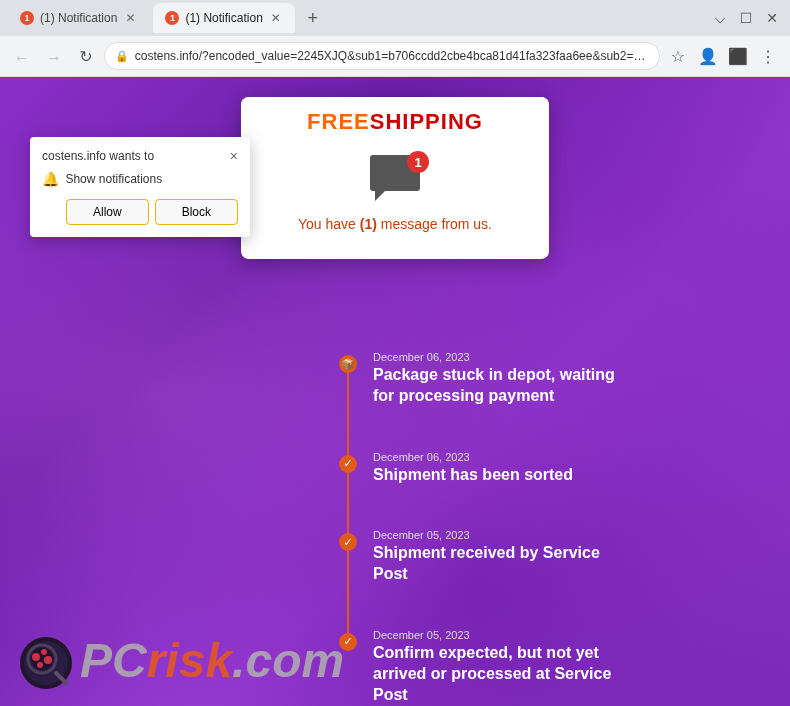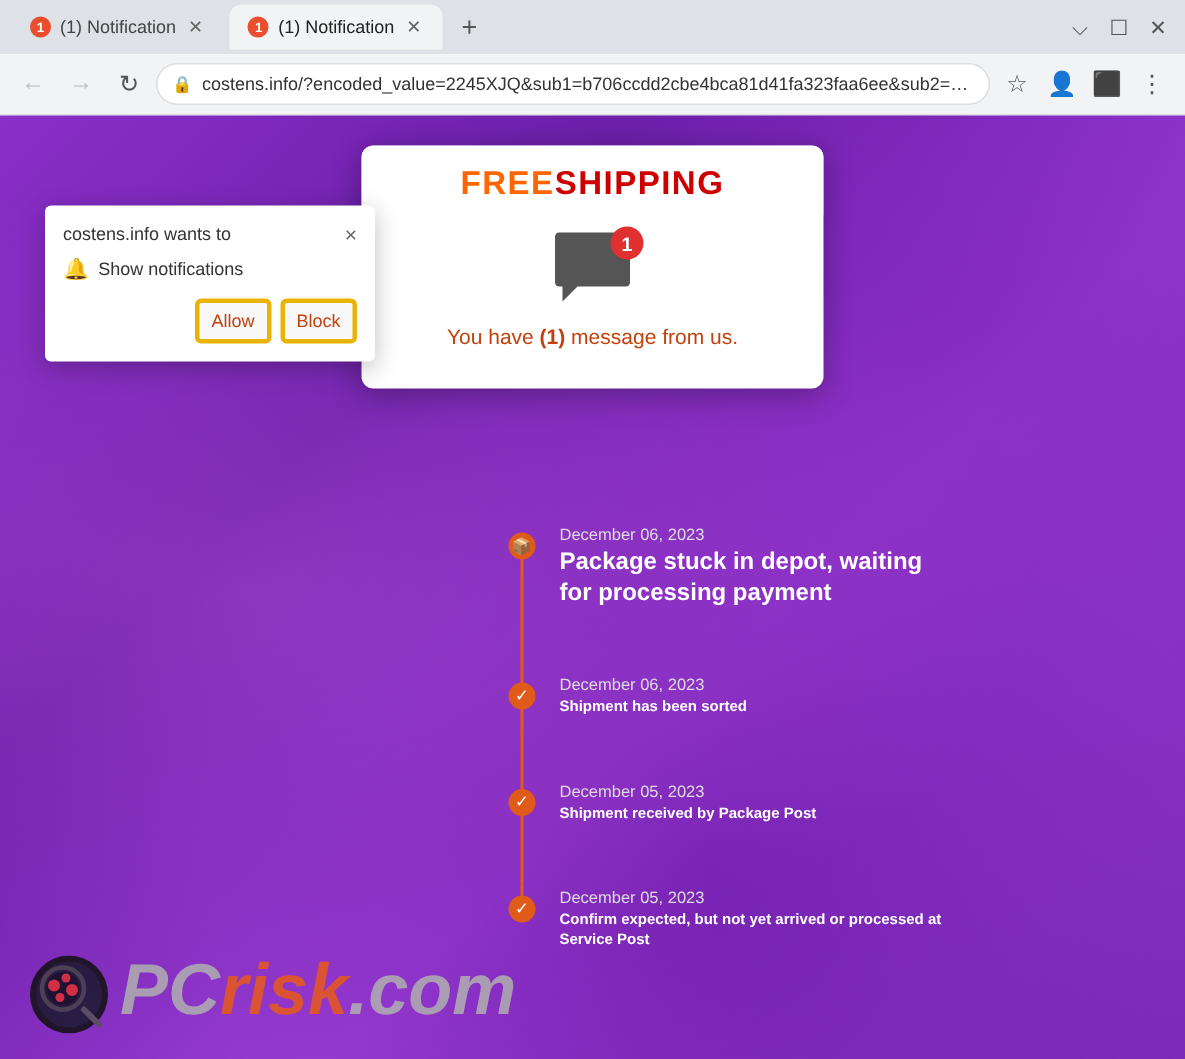--- a/index.html
+++ b/index.html
@@ -307,21 +307,21 @@
       padding: 4px 0 40px 8px;
     }
 
     .timeline-date {
       font-size: 11px;
       color: #ddd;
       margin-bottom: 2px;
     }
 
     .timeline-title {
-      font-size: 10px;
+      font-size: 16px;
       font-weight: bold;
       color: #fff;
       line-height: 1.3;
     }
 
     .timeline-title.large {
       font-size: 16px;
     }
 
     
@@ -374,27 +374,27 @@
       color: #333;
     }
 
     .notif-buttons {
       display: flex;
       gap: 6px;
       justify-content: flex-end;
     }
 
     .notif-btn {
-      padding: 5px 8px;
+      padding: 5px 26px;
       border-radius: 4px;
       font-size: 12px;
       cursor: pointer;
-      border: 3px solid #eab308;
+      border: 1px solid #eab308;
       background: #f8f8f8;
-      color: #c2410c;
+      color: #000000;
     }
 
     .notif-btn.allow {
       background: #f8f8f8;
     }
 
     .notif-btn.block {
       background: #f8f8f8;
     }
 
@@ -537,21 +537,21 @@
         <div class="timeline-date">December 06, 2023</div>
         <div class="timeline-title">Shipment has been sorted</div>
       </div>
     </div>
 
     <div class="timeline-item" style="position:relative;">
       <div style="position:absolute; left:12px; top:0; bottom:0; width:2px; background:#e05a1a;"></div>
       <div class="timeline-dot check-icon" style="font-size:11px;">✓</div>
       <div class="timeline-content">
         <div class="timeline-date">December 05, 2023</div>
-        <div class="timeline-title">Shipment received by Package Post</div>
+        <div class="timeline-title">Shipment received by Service Post</div>
       </div>
     </div>
 
     <div class="timeline-item" style="position:relative;">
       <div style="position:absolute; left:12px; top:0; height:18px; width:2px; background:#e05a1a;"></div>
       <div class="timeline-dot check-icon" style="font-size:11px;">✓</div>
       <div class="timeline-content">
         <div class="timeline-date">December 05, 2023</div>
         <div class="timeline-title">Confirm expected, but not yet arrived or processed at Service Post</div>
       </div>

